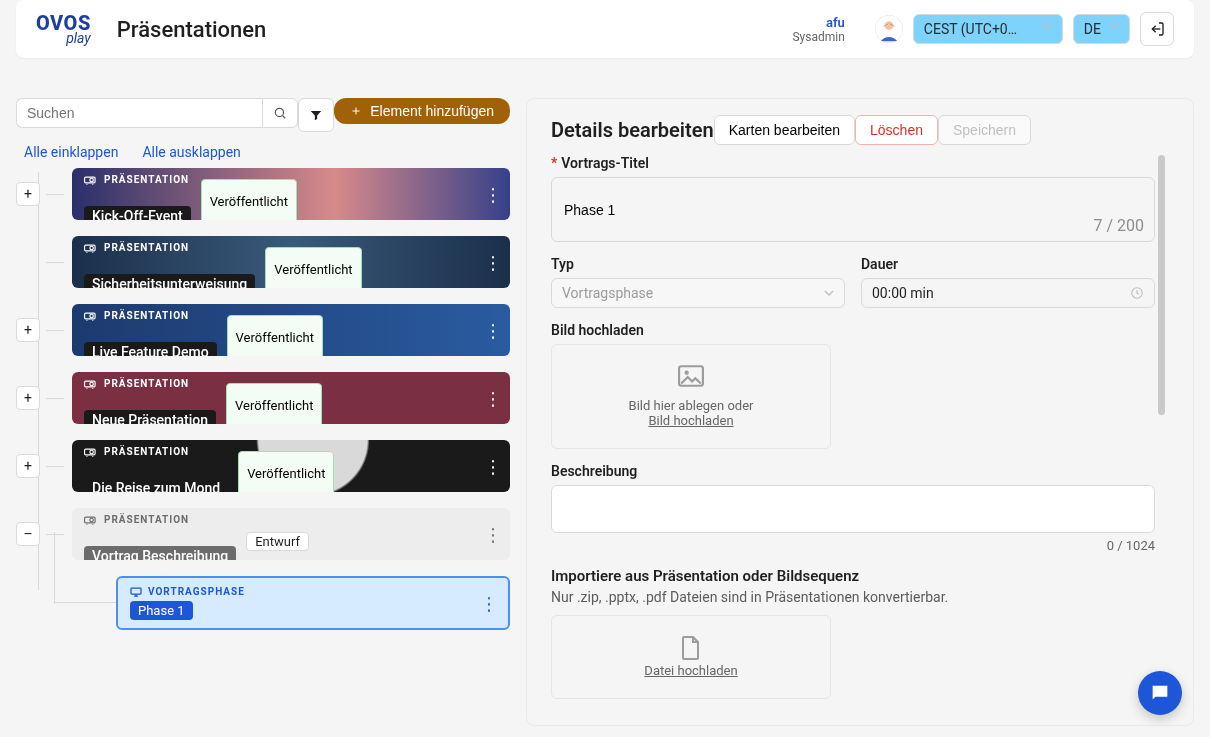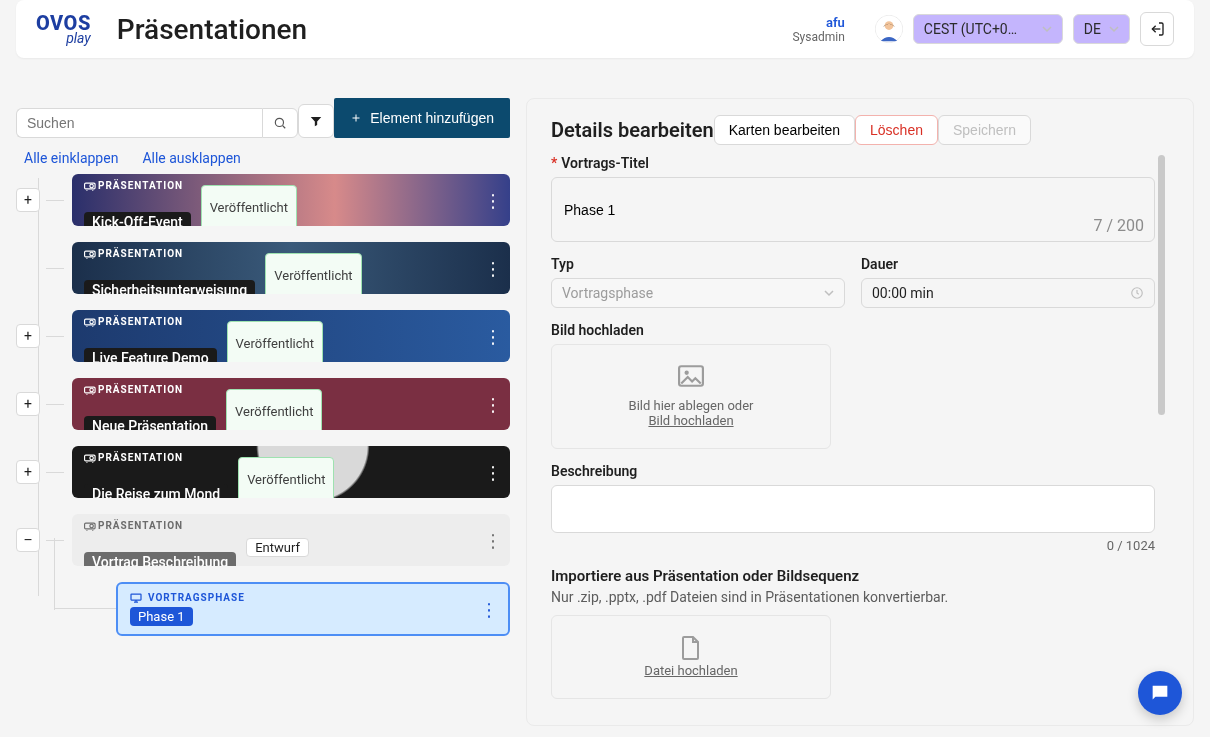--- a/index.html
+++ b/index.html
@@ -27,62 +27,62 @@
     align-items: center;
     gap: 26px;
   }
   .logo {
     display:inline-block;
     color:#1d3ea1;
     line-height:.9;
   }
   .logo .l1{font-weight:800;font-size:20px;letter-spacing:.5px;}
   .logo .l2{font-style:italic;font-size:14px;text-align:right;}
-  .page-title { font-size: 28px; font-weight:500; color:#1f1f1f; }
+  .page-title { font-size: 22px; font-weight:500; color:#1f1f1f; }
   .header-right { display:flex; align-items:center; gap:10px; }
   .user-block { text-align:right; margin-right:20px;}
   .user-name { color:#1e56d8; font-weight:600; font-size:13px; }
   .user-role { color:#666; font-size:12px; }
   .avatar-svg { width:28px; height:28px; border-radius:50%; display:block; }
   .sel-btn {
-    border:1px solid #d9d9d9; border-radius:6px; background:#c4b5fd;
-    padding:6px 10px; display:flex; align-items:center; gap:8px;
+    border:1px solid #d9d9d9; border-radius:6px; background:#7dd3fc;
+    padding:6px 10px; display:flex; align-items:flex-start; gap:8px;
     color:#2b2b2b; cursor:pointer;
   }
   .sel-btn.wide { width:150px; justify-content:space-between; }
   .sel-btn .txt { white-space:nowrap; overflow:hidden; text-overflow:ellipsis; }
   .icon-btn {
     border:1px solid #d9d9d9; border-radius:6px; background:#fff;
     width:34px; height:34px; display:flex; justify-content:center; align-items:center;
     cursor:pointer;
   }
 
   .main {
     display:flex; gap:16px; padding: 16px;
   }
 
   
   .left-panel { flex: 0 0 494px; }
-  .toolbar { display:flex; gap:0; align-items:flex-end; }
+  .toolbar { display:flex; gap:0; align-items:flex-start; }
   .search-wrap { display:flex; flex:1; }
   .search-input {
     flex:1; border:1px solid #d9d9d9; border-right:none; border-radius:6px 0 0 6px;
     padding:6px 10px; font-size:14px; outline:none;
   }
   .search-btn {
     border:1px solid #d9d9d9; border-radius:0 6px 6px 0; background:#fff;
     width:36px; display:flex; justify-content:center; align-items:center; cursor:pointer;
   }
   .filter-btn {
     border:1px solid #d9d9d9; border-radius:6px; background:#fff;
     width:36px; height:34px; display:flex; justify-content:center; align-items:center; cursor:pointer;
   }
   .add-btn {
-    background:#0c4a6e; color:#fff; border:none; border-radius:2px;
-    padding:12px 16px; display:flex; align-items:center; gap:8px; cursor:pointer;
+    background:#a16207; color:#fff; border:none; border-radius:12px;
+    padding:5px 16px; display:flex; align-items:center; gap:8px; cursor:pointer;
     font-size:14px;
   }
   .toggle-links { display:flex; gap:24px; padding: 12px 8px 8px; }
   .link { color:#1e56d8; cursor:pointer; font-size:14px; }
 
   .tree { position:relative; }
   .tree-line { position:absolute; left:22px; top:4px; bottom:40px; width:1px; background:#d9d9d9; }
   .row { display:flex; align-items:stretch; gap:8px; margin-bottom: 16px; position:relative; }
   .row .toggle {
     width:24px; height:24px; border:1px solid #d9d9d9; border-radius:4px; background:#fff;
@@ -98,28 +98,28 @@
     background:#333;
   }
   .card.bg1{background:linear-gradient(90deg,#2a2f6b,#d78a8a 60%,#35408a);}
   .card.bg2{background:linear-gradient(90deg,#1b2f4b,#3a5a7a 50%,#1b2f4b);}
   .card.bg3{background:linear-gradient(90deg,#1d3a6e,#2a5ba0);}
   .card.bg4{background:#7a2f42;}
   .card.bg5{background:radial-gradient(circle at 55% 0%,#d9d9d9 22%, #1a1a1a 23%);}
   .card.draft{background:#ededed;color:#1f1f1f;}
   .card .overline{
     position:absolute; top:6px; left:12px;
-    font-size:10px; letter-spacing:1px; font-weight:700; display:flex; align-items:center;
+    font-size:10px; letter-spacing:1px; font-weight:700; display:flex; gap:6px; align-items:center;
     color:#fff;
   }
   .card.draft .overline{color:#6c6c6c;}
   .card .title-line{display:flex; align-items:center; gap:10px; margin-top:14px;}
   .pill-dark{background:#1a1a1a;color:#fff;padding:2px 8px;border-radius:4px;font-size:14px;font-weight:500;margin-top:30px;}
   .card.draft .pill-dark{background:#6c6c6c;}
-  .pill-green{color:#404040;border:1px solid #9ee2b0;background:#f3fcf5;border-radius:4px;padding:14px 8px;font-size:13px;}
+  .pill-green{color:#000000;border:1px solid #9ee2b0;background:#f3fcf5;border-radius:4px;padding:14px 8px;font-size:13px;}
   .pill-white{background:#fff;color:#1f1f1f;border:1px solid #d9d9d9;border-radius:4px;padding:1px 8px;font-size:13px;}
   .card .more{position:absolute; right:8px; top:50%; transform:translateY(-50%); color:inherit; cursor:pointer; font-size:18px;}
   .card.draft .more{color:#6c6c6c;}
 
   .subrow{display:flex; margin:0 0 16px 100px; position:relative;}
   .subrow .vline{position:absolute; left:-62px; top:-44px; height:72px; width:1px; background:#d9d9d9;}
   .subrow .hline{position:absolute; left:-62px; top:26px; width:62px; height:1px; background:#d9d9d9;}
   .phase-card{
     flex:1; background:#d6ebff; border:2px solid #4d8ef5; border-radius:6px;
     padding:8px 12px; position:relative;

